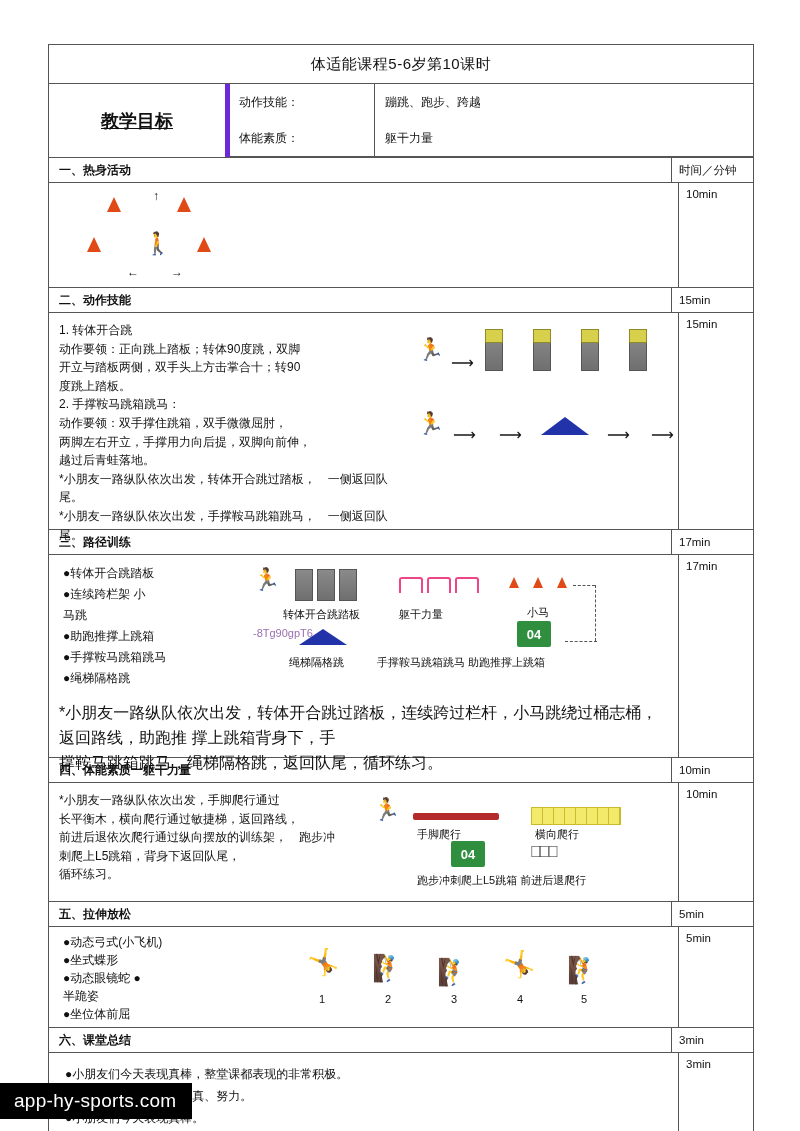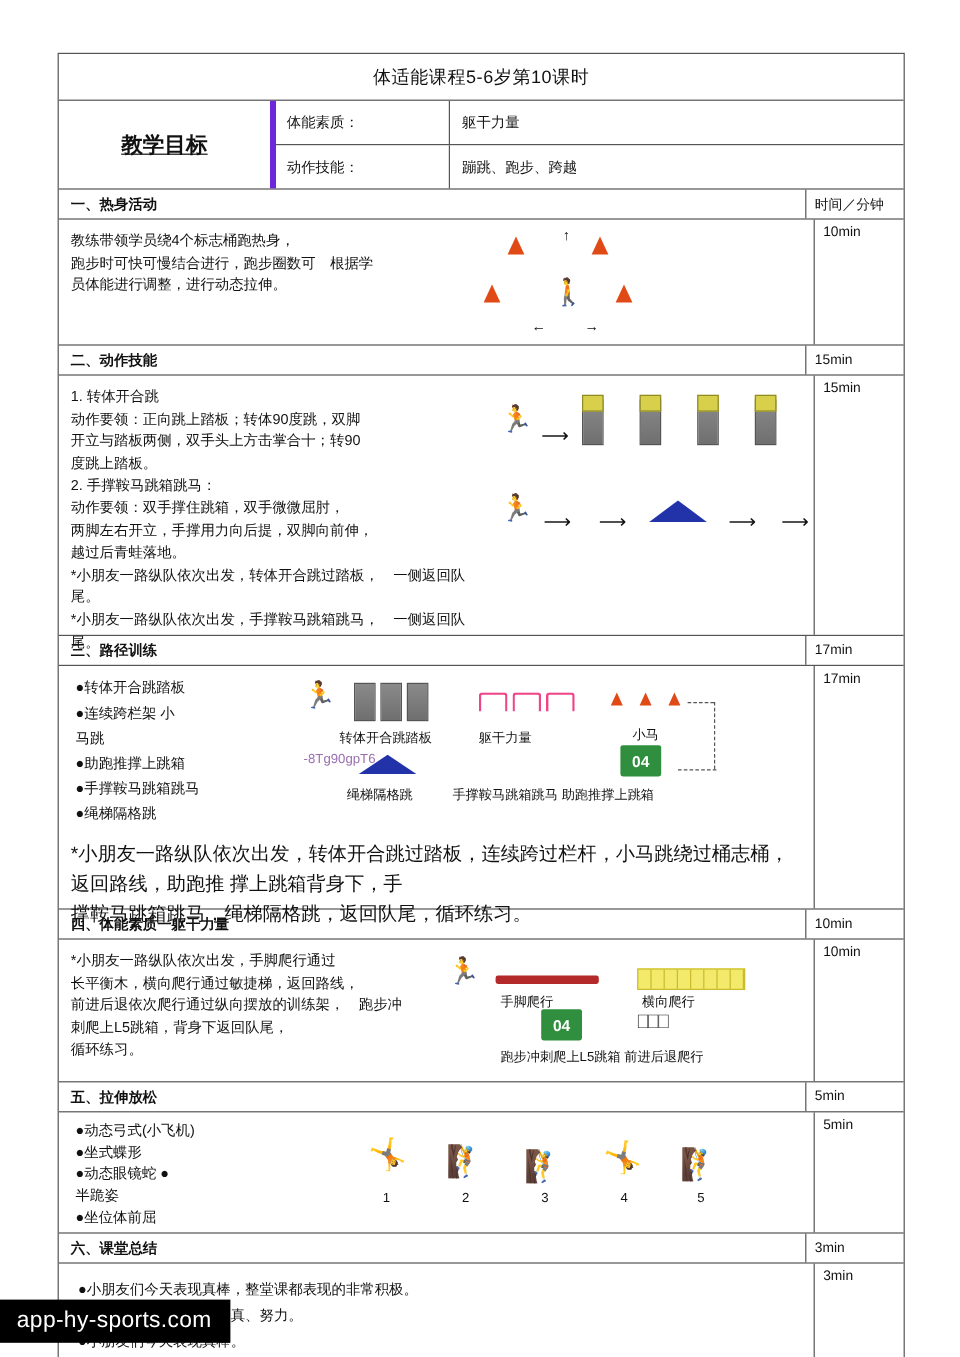--- a/index.html
+++ b/index.html
@@ -241,41 +241,38 @@
 
 <div class="page">
 
   <div class="doc">
 
     <div class="title-bar">体适能课程5-6岁第10课时</div>
 
     <div class="goals">
       <div class="goals-label">教学目标</div>
       <div class="goals-right">
+        <div class="goal-row">
+          <div class="goal-key">动作技能：</div>
+          <div class="goal-val">蹦跳、跑步、跨越</div>
+        </div>
         <div class="goal-row first">
           <div class="goal-key">体能素质：</div>
           <div class="goal-val">躯干力量</div>
         </div>
-        <div class="goal-row">
-          <div class="goal-key">动作技能：</div>
-          <div class="goal-val">蹦跳、跑步、跨越</div>
-        </div>
       </div>
     </div>
 
     <div class="sec-head">
       <div class="sec-title">一、热身活动</div>
       <div class="sec-time">时间／分钟</div>
     </div>
 
     <div class="sec-body" style="height:104px;">
       <div class="body-main">
-        <div class="text-col" style="width:300px;">教练带领学员绕4个标志桶跑热身，
-跑步时可快可慢结合进行，跑步圈数可　根据学
-员体能进行调整，进行动态拉伸。</div>
         <div class="fig-col">
           <div class="fig cone" style="left:58px; top:14px;"></div>
           <div class="fig cone" style="left:128px; top:14px;"></div>
           <div class="fig cone" style="left:38px; top:54px;"></div>
           <div class="fig cone" style="left:148px; top:54px;"></div>
           <div class="fig runner" style="left:95px; top:50px;">🚶</div>
           <div class="fig" style="left:104px; top:6px; font-size:12px;">↑</div>
           <div class="fig" style="left:78px; top:82px; font-size:12px;">←</div>
           <div class="fig" style="left:122px; top:82px; font-size:12px;">→</div>
         </div>

